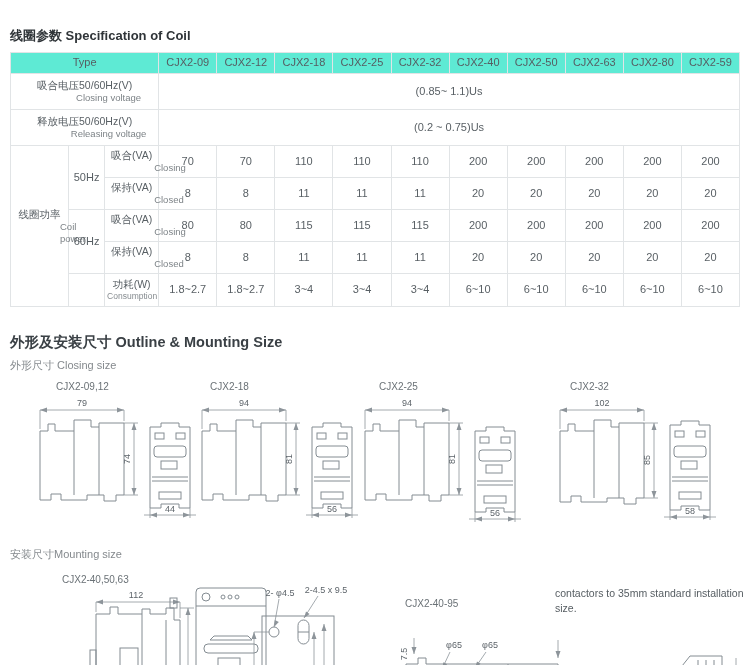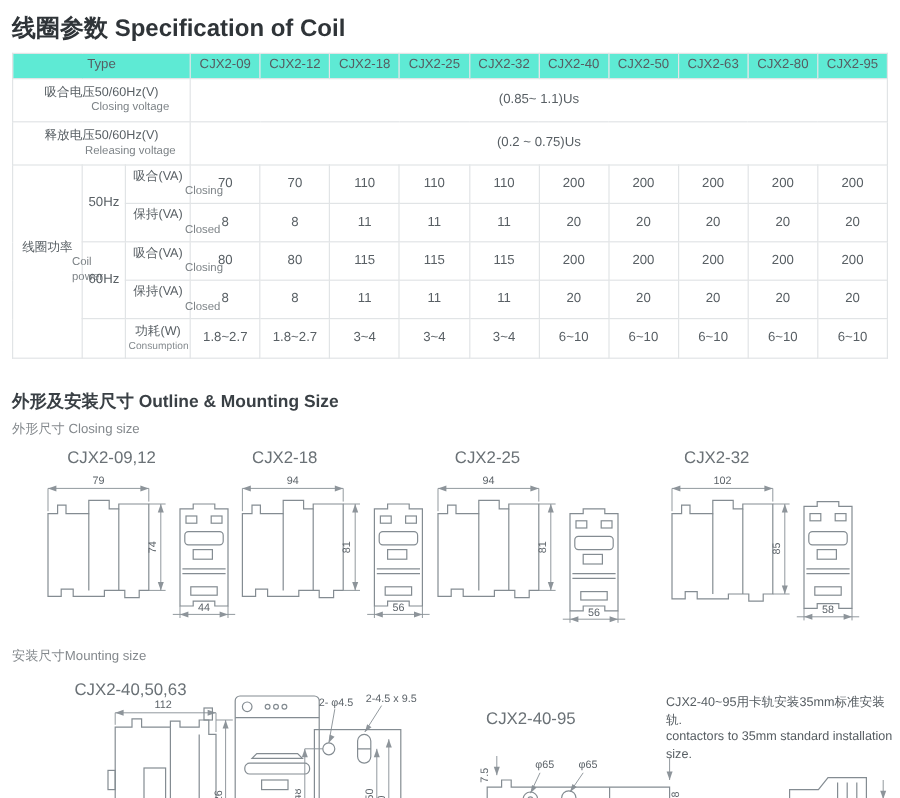--- a/index.html
+++ b/index.html
@@ -4,21 +4,21 @@
 <style>
   * { margin:0; padding:0; box-sizing:border-box; }
   body {
     width:750px; height:665px; overflow:hidden; position:relative;
     background:#ffffff; font-family:"Liberation Sans","DejaVu Sans",sans-serif;
     color:#4a5156;
   }
   .page { position:absolute; inset:0; }
 
   
-  .h-title { font-size:20px; font-weight:bold; color:#2f3438; margin:10px 0 7px 10px; }
+  .h-title { font-size:13px; font-weight:bold; color:#2f3438; margin:27px 0 7px 10px; }
   .h-section { font-size:14.5px; font-weight:600; color:#3a4045; margin:26px 0 6px 10px; }
   .subhead { font-size:11px; color:#84898d; margin:4px 0 4px 10px; }
 
   
   table.spec { border-collapse:collapse; table-layout:fixed; width:730px; margin-left:10px; }
   table.spec td {
     border:1px solid #e1e4e6; background:#fff; text-align:center; vertical-align:middle;
     font-size:11px; color:#585f64; padding:2px 1px; line-height:1.25;
   }
   tr.hdr td { background:#5eead4; height:21px; color:#565d62; }
@@ -26,21 +26,21 @@
   tr.r-pwr td { height:32px; }
   tr.r-con td { height:33px; }
   .zh { display:block; font-size:10.5px; }
   .en { display:block; font-size:9.5px; color:#7d8387;padding-left:48px; }
   .en-sm { display:block; font-size:8.5px; color:#868c90;text-align:right; }
 
   
   .outline-row { position:relative; height:152px; margin-top:8px; }
   .mount-row { position:relative; height:112px; margin-top:2px;padding-left:16px; }
   .og, .mg { position:absolute; top:0; }
-  .d-label { font-size:14px; color:#6a7176; margin-bottom:2px; white-space:nowrap; }
+  .d-label { font-size:10px; color:#6a7176; margin-bottom:2px; white-space:nowrap; }
   svg { display:block; }
   svg .ln { stroke:#848c92; stroke-width:1; fill:none; }
   svg .dim { stroke:#8d949a; stroke-width:0.8; fill:none; }
   svg .ar { fill:#8d949a; stroke:none; }
   svg text { font-family:"Liberation Sans","DejaVu Sans",sans-serif; font-size:9px; fill:#5d646a; }
   .note { position:absolute; left:555px; top:20px; width:195px; font-size:10.5px; line-height:1.4; color:#565d62; }
 </style>
 </head>
 <body>
 
@@ -69,21 +69,21 @@
       <td colspan="3">Type</td>
       <td>CJX2-09</td>
       <td>CJX2-12</td>
       <td>CJX2-18</td>
       <td>CJX2-25</td>
       <td>CJX2-32</td>
       <td>CJX2-40</td>
       <td>CJX2-50</td>
       <td>CJX2-63</td>
       <td>CJX2-80</td>
-      <td>CJX2-95</td>
+      <td>CJX2-59</td>
     </tr>
     <tr class="r-volt">
       <td colspan="3">
         <span class="zh">吸合电压50/60Hz(V)</span>
         <span class="en">Closing voltage</span>
       </td>
       <td colspan="10">(0.85~ 1.1)Us</td>
     </tr>
     <tr class="r-volt">
       <td colspan="3">
@@ -471,21 +471,20 @@
         <line class="ln" x1="110" y1="50" x2="110" y2="64"></line>
       </g>
       <g>
         <line class="dim" x1="160" y1="26" x2="160" y2="44"></line>
           <path class="ar" d="M160 44 l-2.5 -7 h5 z"></path>
         <text transform="translate(168,56) rotate(-90)" text-anchor="middle">8</text>
       </g>
     </svg>
 
     <div class="note">
-      <div>CJX2-40~95用卡轨安装35mm标准安装轨.</div>
       <div>contactors to 35mm standard installation</div>
       <div>size.</div>
     </div>
 
     <svg style="position:absolute;left:648px;top:84px" width="105" height="40" viewBox="0 0 105 40">
       <path class="ln" d="M10 40 V16 H34 L42 6 H74 V40"></path>
       <line class="ln" x1="50" y1="10" x2="50" y2="40"></line>
       <line class="ln" x1="58" y1="10" x2="58" y2="40"></line>
       <line class="ln" x1="66" y1="10" x2="66" y2="40"></line>
       <g>

